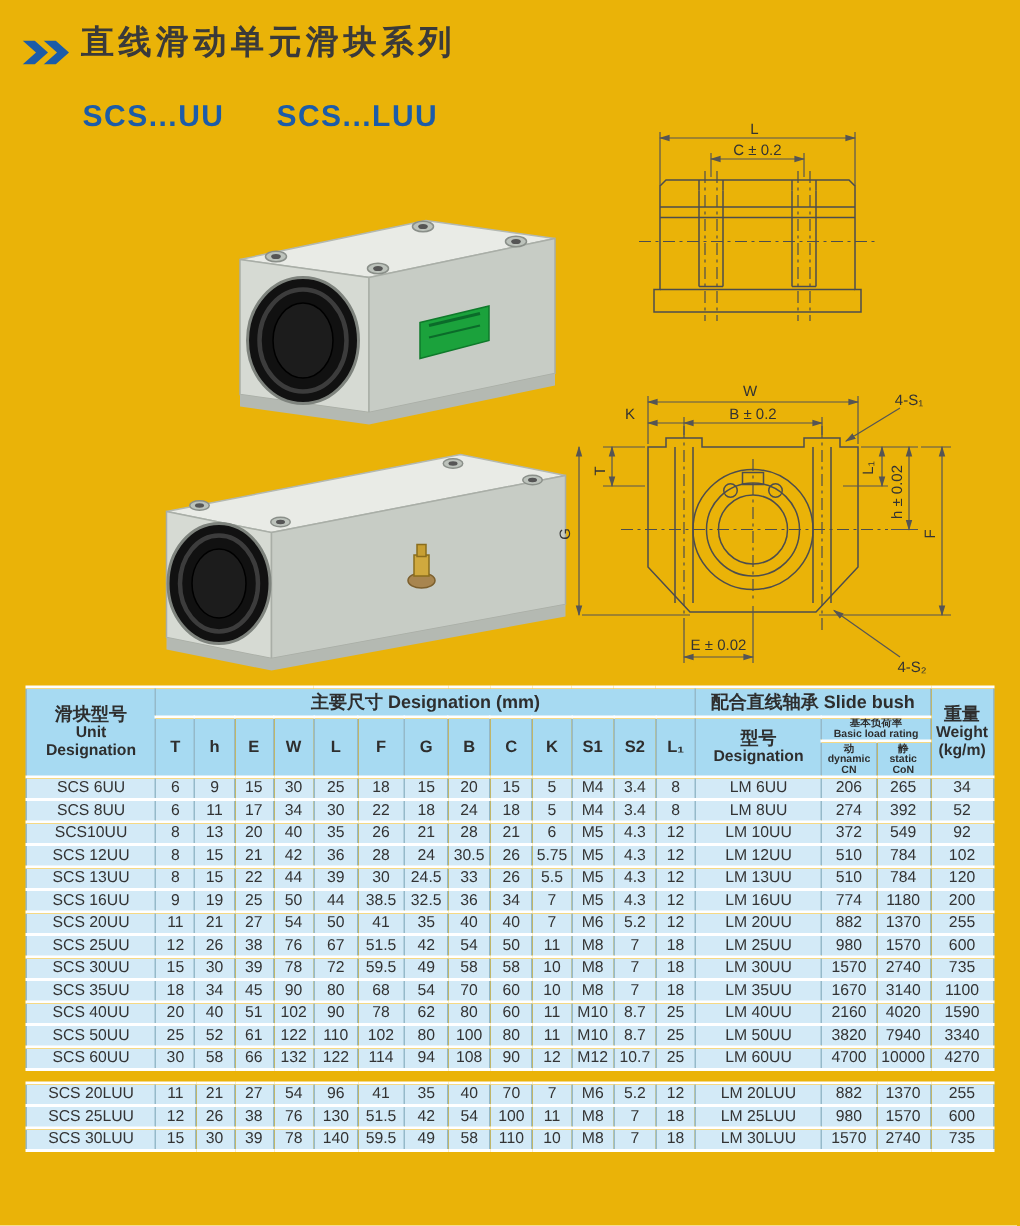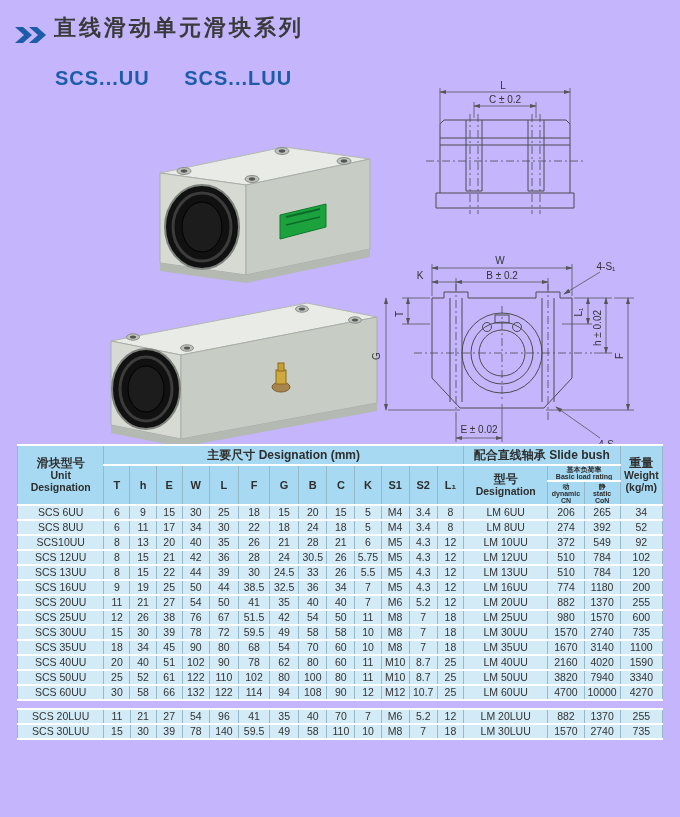--- a/index.html
+++ b/index.html
@@ -1,31 +1,31 @@
 <!DOCTYPE html>
 <html><head>
 <meta charset="utf-8">
 <style>
   html,body{margin:0;padding:0;background:#fff;}
-  .page{position:relative;width:680px;height:817px;background:#c4b5fd;overflow:hidden;
+  .page{position:relative;width:680px;height:817px;background:#eab308;overflow:hidden;
         font-family:"Liberation Sans",sans-serif;color:#333;}
   
   .chevrons{position:absolute;left:15px;top:27px;}
   .title-zh{position:absolute;left:54px;top:13px;font-size:22px;font-weight:bold;color:#3a3a3a;letter-spacing:3px;}
   .title-en{position:absolute;left:55px;top:43px;font-size:15px;color:#3a3a3a;}
   .series{position:absolute;left:55px;top:67px;font-size:20px;font-weight:bold;color:#1c5ca8;letter-spacing:1px;}
   .series span{margin-right:28px;}
   
   .fig{position:absolute;}
   .dwg line,.dwg path,.dwg circle,.dwg rect,.dwg polyline{stroke:#4d4d4d;stroke-width:1;fill:none;}
   .dwg .dd{stroke-dasharray:8 3 2 3;stroke-width:0.8;}
   .dwg text{fill:#333;font-size:10px;stroke:none;font-family:"Liberation Sans",sans-serif;}
   .dwg .dim{stroke:#555;stroke-width:0.8;}
   
-  .tables{position:absolute;left:17px;top:444px;width:648px;}
+  .tables{position:absolute;left:17px;top:457px;width:648px;}
   table.tbl{border-collapse:collapse;table-layout:fixed;width:646px;}
   table.tbl.first{margin-bottom:7px;}
   .tbl th,.tbl td{border-left:1px solid #95b9c9;border-right:1px solid #95b9c9;
       border-top:2px solid #fff;border-bottom:2px solid #fff;
       padding:0;text-align:center;vertical-align:middle;overflow:hidden;white-space:nowrap;}
   .tbl thead th{background:#a7daf2;font-weight:bold;color:#2e2e2e;}
   .tbl tbody td{background:#d3eaf7;font-size:10.5px;height:13px;line-height:13px;color:#333;}
   .h1 th{height:18px;font-size:12px;}
   .dimcol{font-size:11px;}
   .stack span{display:block;line-height:12px;font-size:10.5px;}
@@ -564,20 +564,40 @@
             <td>7</td>
             <td>M6</td>
             <td>5.2</td>
             <td>12</td>
             <td>LM 20LUU</td>
             <td>882</td>
             <td>1370</td>
             <td>255</td>
           </tr>
           <tr>
+            <td>SCS 25LUU</td>
+            <td>12</td>
+            <td>26</td>
+            <td>38</td>
+            <td>76</td>
+            <td>130</td>
+            <td>51.5</td>
+            <td>42</td>
+            <td>54</td>
+            <td>100</td>
+            <td>11</td>
+            <td>M8</td>
+            <td>7</td>
+            <td>18</td>
+            <td>LM 25LUU</td>
+            <td>980</td>
+            <td>1570</td>
+            <td>600</td>
+          </tr>
+          <tr>
             <td>SCS 30LUU</td>
             <td>15</td>
             <td>30</td>
             <td>39</td>
             <td>78</td>
             <td>140</td>
             <td>59.5</td>
             <td>49</td>
             <td>58</td>
             <td>110</td>

